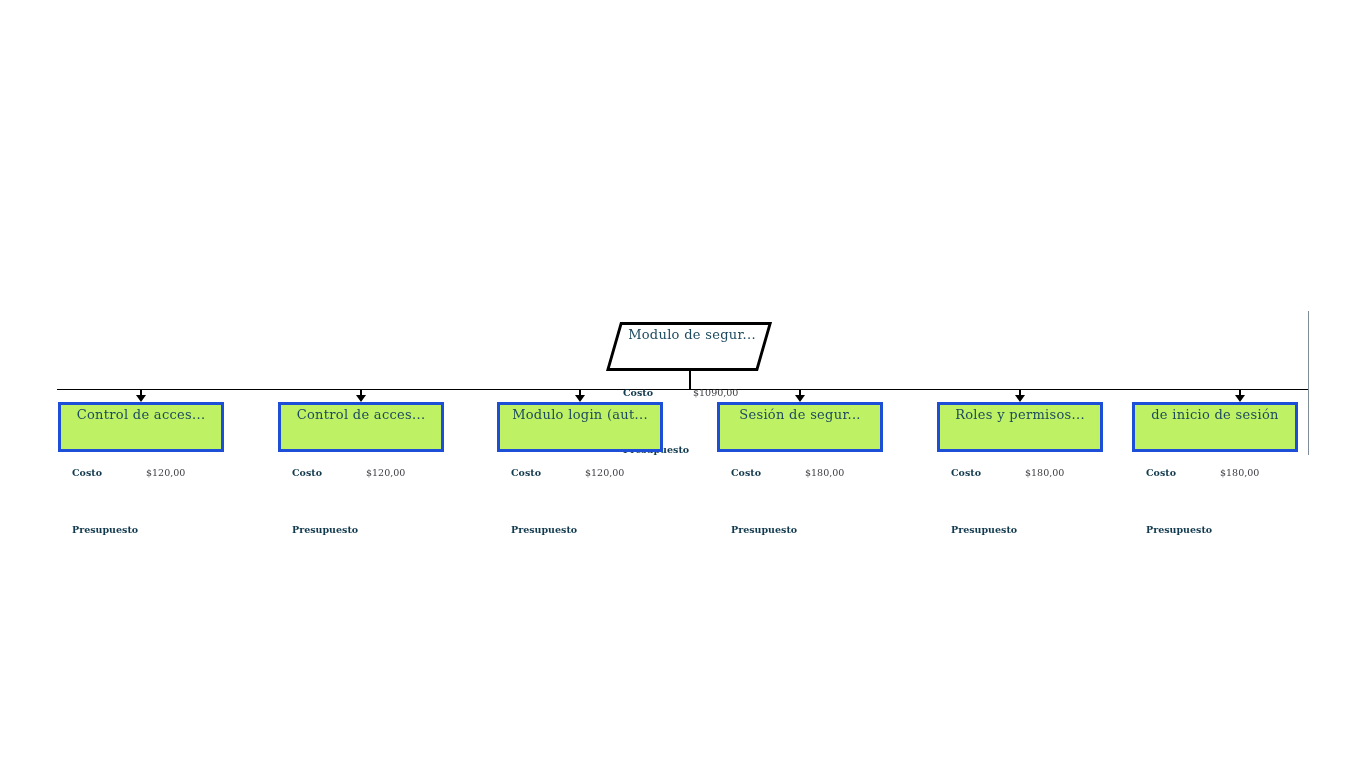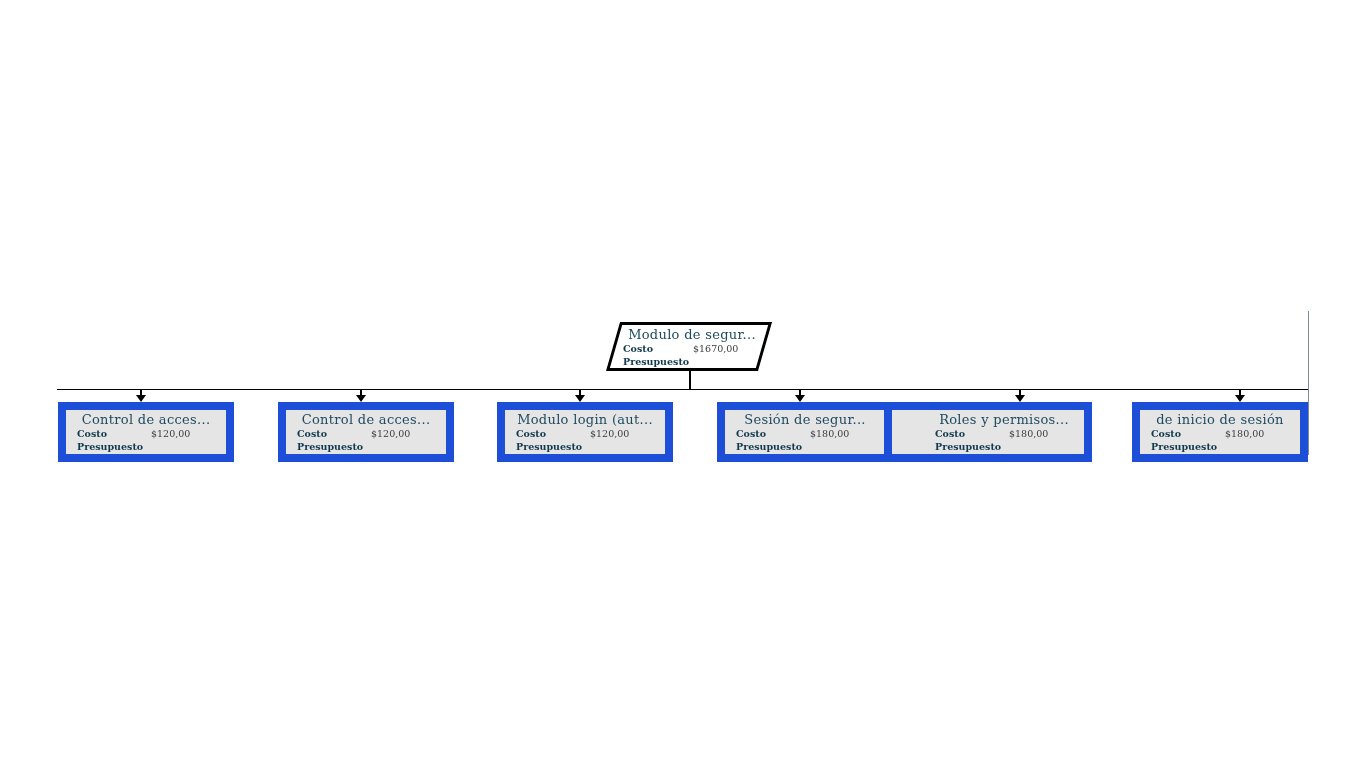--- a/index.html
+++ b/index.html
@@ -99,44 +99,45 @@
     top: 325px;
     width: 142px;
   }
 
   
   .child {
     position: absolute;
     top: 402px;
     width: 160px;
     height: 44px;
-    border: 8px solid #1d4ed8;
-    background: #e5e5e5;
+    border: 3px solid #1d4ed8;
+    background: #bef264;
   }
   .child.c1 { left: 58px; }
   .child.c2 { left: 278px; }
   .child.c3 { left: 497px; }
   .child.c4 { left: 717px; }
-  .child.c5 { left: 884px; padding-left: 32px; }
+  .child.c5 { left: 937px; }
   .child.c6 { left: 1132px; }
 
   .node-title {
     font-size: 13px;
     line-height: 16px;
     color: #1d4a5f;
     text-align: center;
     white-space: nowrap;
     letter-spacing: 0.3px;
     margin-top: 2px;
   }
   .node-row {
     position: relative;
     font-size: 9.5px;
     line-height: 12.5px;
     white-space: nowrap;
+    margin-top: 44px;
   }
   .child .node-row { padding-left: 11px; }
   .root-text .node-row { padding-left: 2px; }
   .node-label {
     font-weight: bold;
     color: #123a4e;
   }
   .node-value {
     position: absolute;
     top: 0;
@@ -177,21 +178,21 @@
     <div class="arrow a6">
         <div class="stem"></div>
         <div class="head"></div>
       </div>
 
     <div class="root-shape"></div>
     <div class="root-text">
       <div class="node-title">Modulo de segur...</div>
       <div class="node-row">
         <span class="node-label">Costo</span>
-        <span class="node-value">$1670,00</span>
+        <span class="node-value">$1090,00</span>
       </div>
       <div class="node-row">
         <span class="node-label">Presupuesto</span>
       </div>
     </div>
 
     <div class="child c1">
       <div class="node-title">Control de acces...</div>
       <div class="node-row">
         <span class="node-label">Costo</span>

